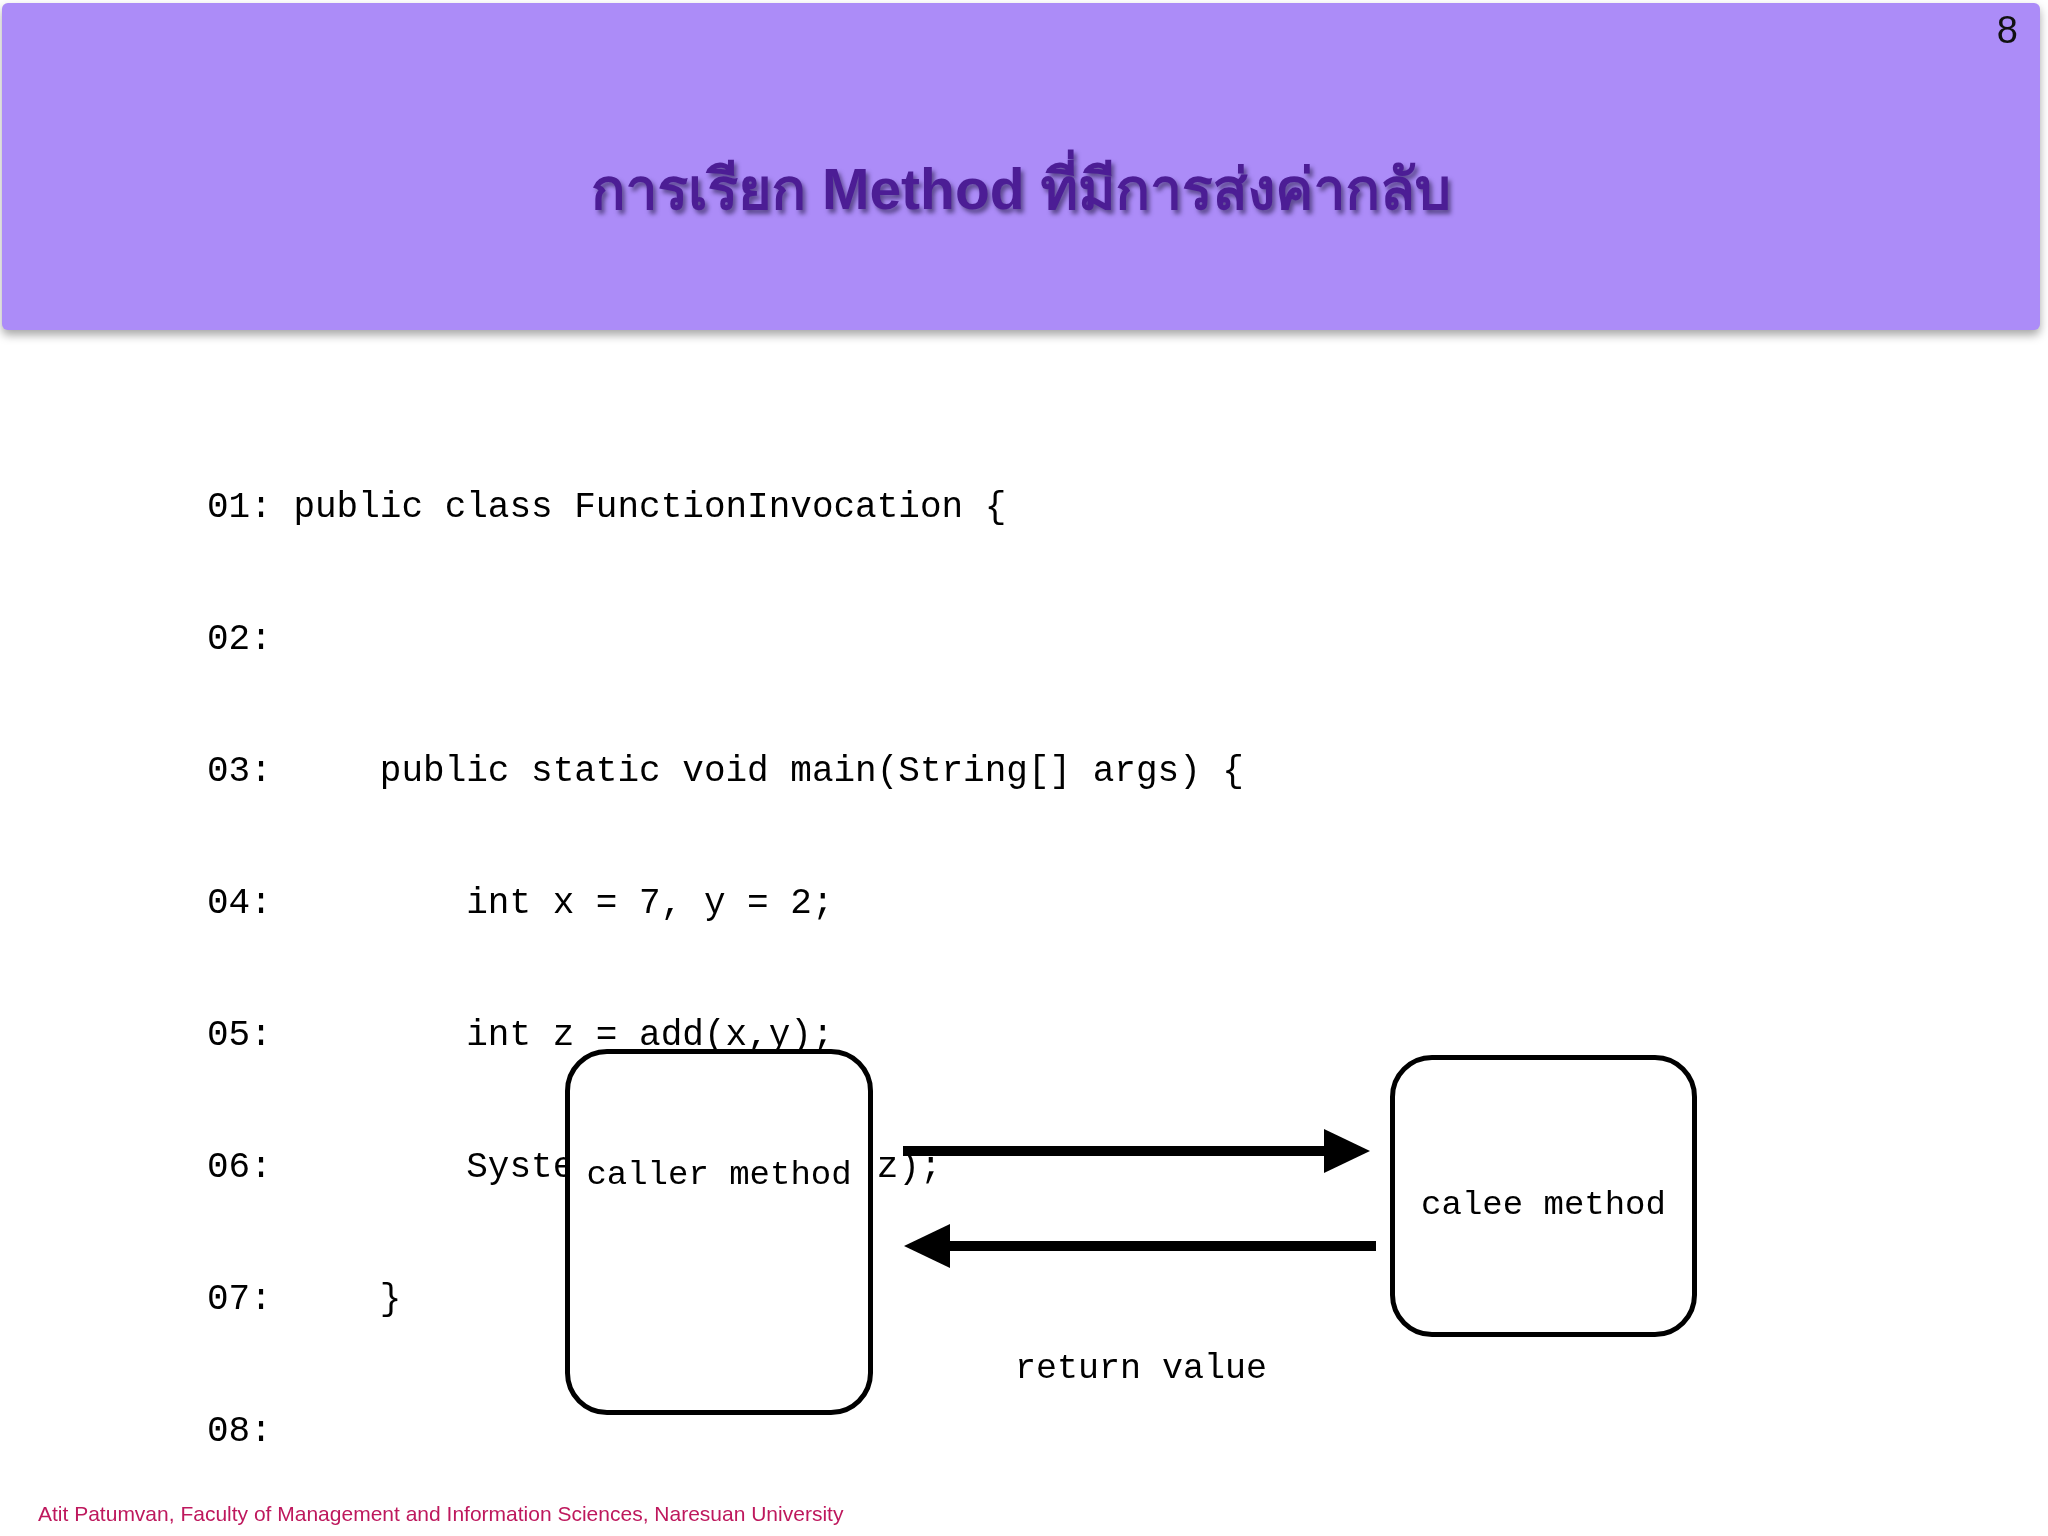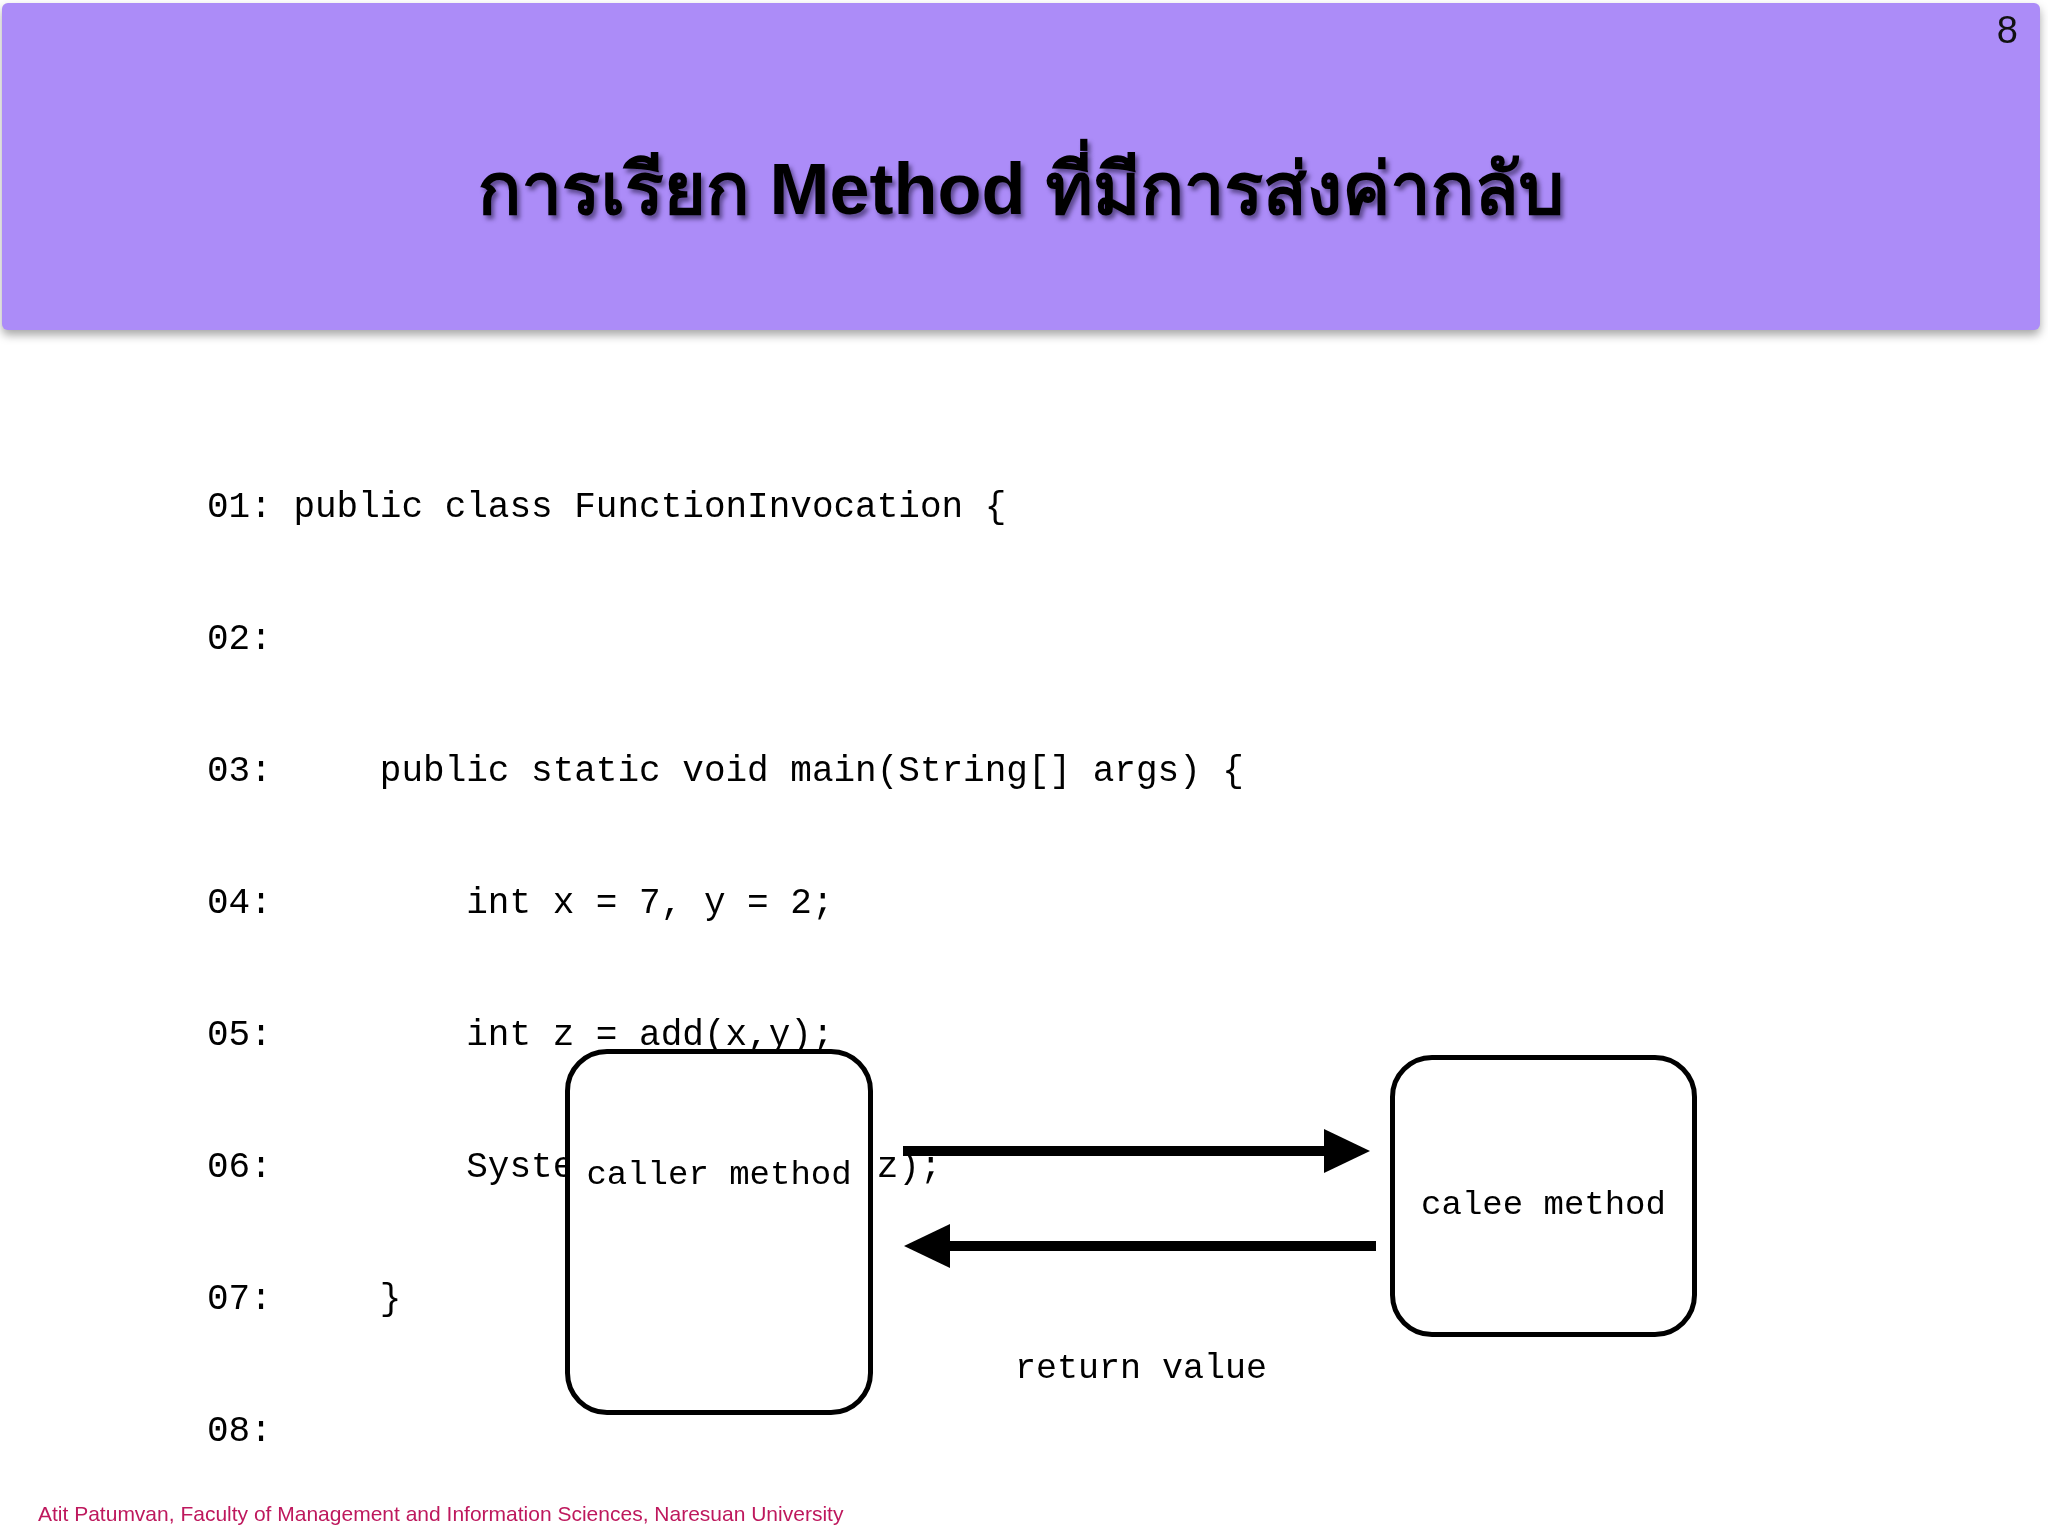--- a/index.html
+++ b/index.html
@@ -26,23 +26,23 @@
     background: #ac8cf8;
     border-radius: 6px;
     box-shadow: 0 5px 10px rgba(0,0,0,0.35);
     display: flex;
     align-items: center;
     justify-content: center;
   }
   .slide-title {
     margin: 0;
     padding-top: 44px;
-    font-size: 72px;
+    font-size: 57px;
     font-weight: bold;
-    color: #000000;
+    color: #4c1d95;
     letter-spacing: 0px;
     text-shadow: 3px 4px 4px rgba(30, 20, 60, 0.55);
     font-family: "Liberation Sans", "DejaVu Sans", sans-serif;
     white-space: nowrap;
   }
   .page-number {
     position: absolute;
     top: 8px;
     right: 22px;
     font-size: 38px;

